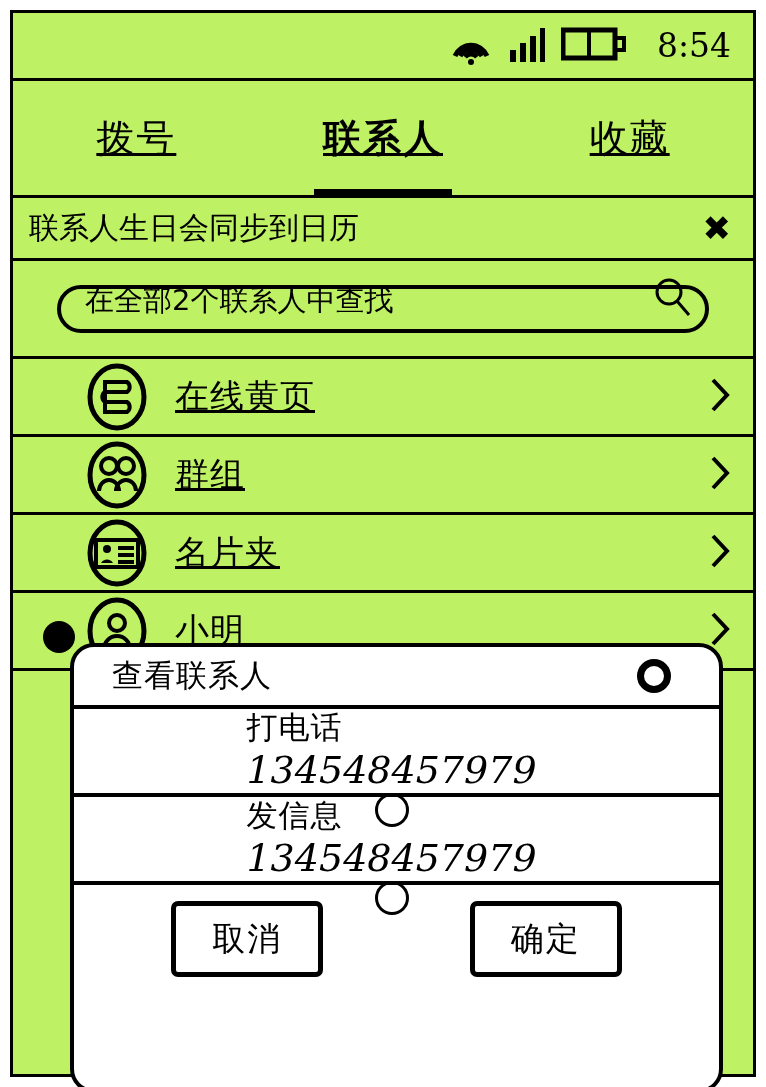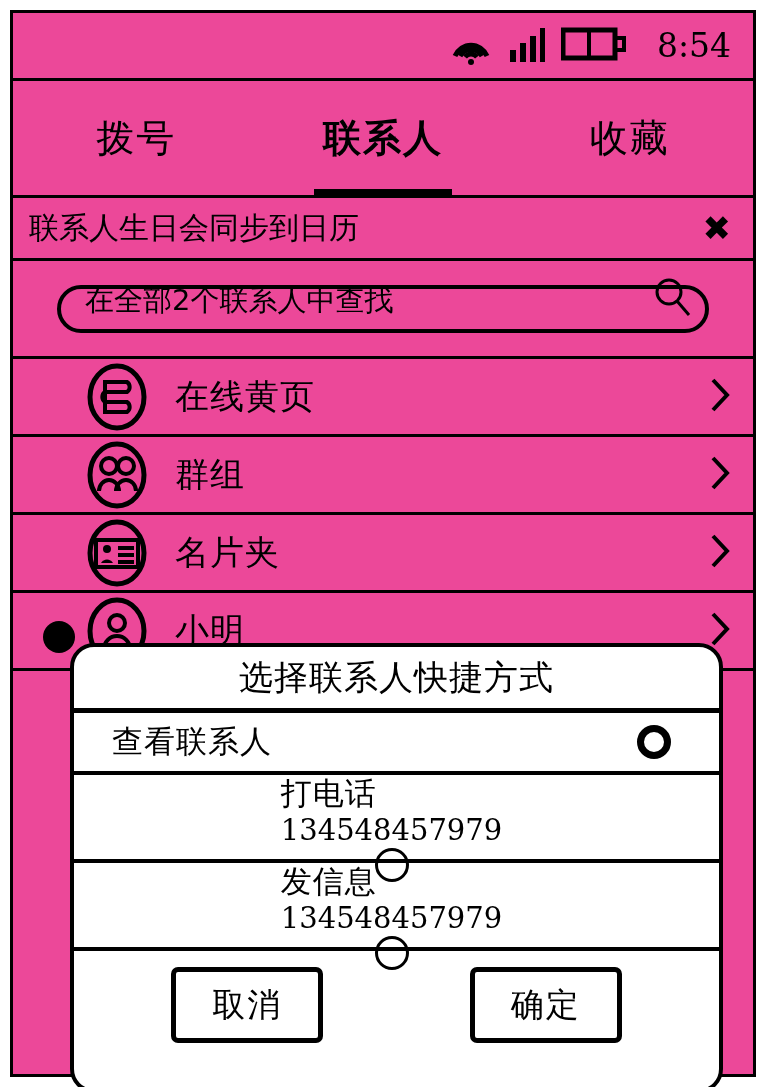--- a/index.html
+++ b/index.html
@@ -18,21 +18,21 @@
 
   
   .phone-frame {
     position: absolute;
     left: 10px;
     top: 10px;
     width: 746px;
     height: 1067px;
     border: 3px solid #000;
     box-sizing: border-box;
-    background: #ec4899;
+    background: #bef264;
   }
 
   
   .status-bar {
     position: absolute;
     left: 0;
     top: 0;
     width: 100%;
     height: 68px;
     border-bottom: 3px solid #000;
@@ -62,20 +62,21 @@
   .tab-bar {
     position: absolute;
     left: 0;
     top: 68px;
     width: 100%;
     height: 117px;
     border-bottom: 3px solid #000;
     box-sizing: border-box;
     display: flex;
     align-items: center;
+    text-decoration: underline;
   }
   .tab {
     flex: 1;
     position: relative;
     height: 100%;
     display: flex;
     align-items: center;
     justify-content: center;
   }
   .tab-label {
@@ -156,20 +157,21 @@
   .list-row {
     position: absolute;
     left: 0;
     width: 100%;
     height: 78px;
     border-bottom: 3px solid #000;
     box-sizing: border-box;
     display: flex;
     align-items: center;
     padding: 0 20px 0 0;
+    text-decoration: underline;
   }
   .row-icon {
     width: 72px;
     margin-left: 68px;
     display: flex;
     align-items: center;
     justify-content: center;
     flex: 0 0 auto;
   }
   .row-label {
@@ -235,23 +237,24 @@
     display: flex;
     flex-direction: column;
     justify-content: center;
   }
   .option-title {
     font-size: 31px;
     letter-spacing: 1px;
     line-height: 1.22;
   }
   .option-sub {
-    font-size: 29px;
+    font-size: 38px;
     line-height: 1.22;
     font-family: "DejaVu Serif", "Liberation Serif", serif;
+    font-style: italic;
   }
   .radio {
     width: 34px;
     height: 34px;
     border-radius: 50%;
     border: 3px solid #000;
     box-sizing: border-box;
     flex: 0 0 auto;
   }
   .radio.selected {
@@ -412,21 +415,20 @@
       <svg width="26" height="42" viewBox="0 0 26 42">
         <polyline points="6,6 20,21 6,36" fill="none" stroke="#000" stroke-width="4"></polyline>
       </svg>
     </span>
   </div>
 
   <div class="touch-dot"></div>
 
   <div class="dialog">
 
-    <div class="dialog-title">选择联系人快捷方式</div>
 
     <div class="option-row single">
       <span class="option-texts">
         <span class="option-title">查看联系人</span>
       </span>
       <span class="radio selected"></span>
     </div>
 
     <div class="option-row double">
       <span class="option-texts">

